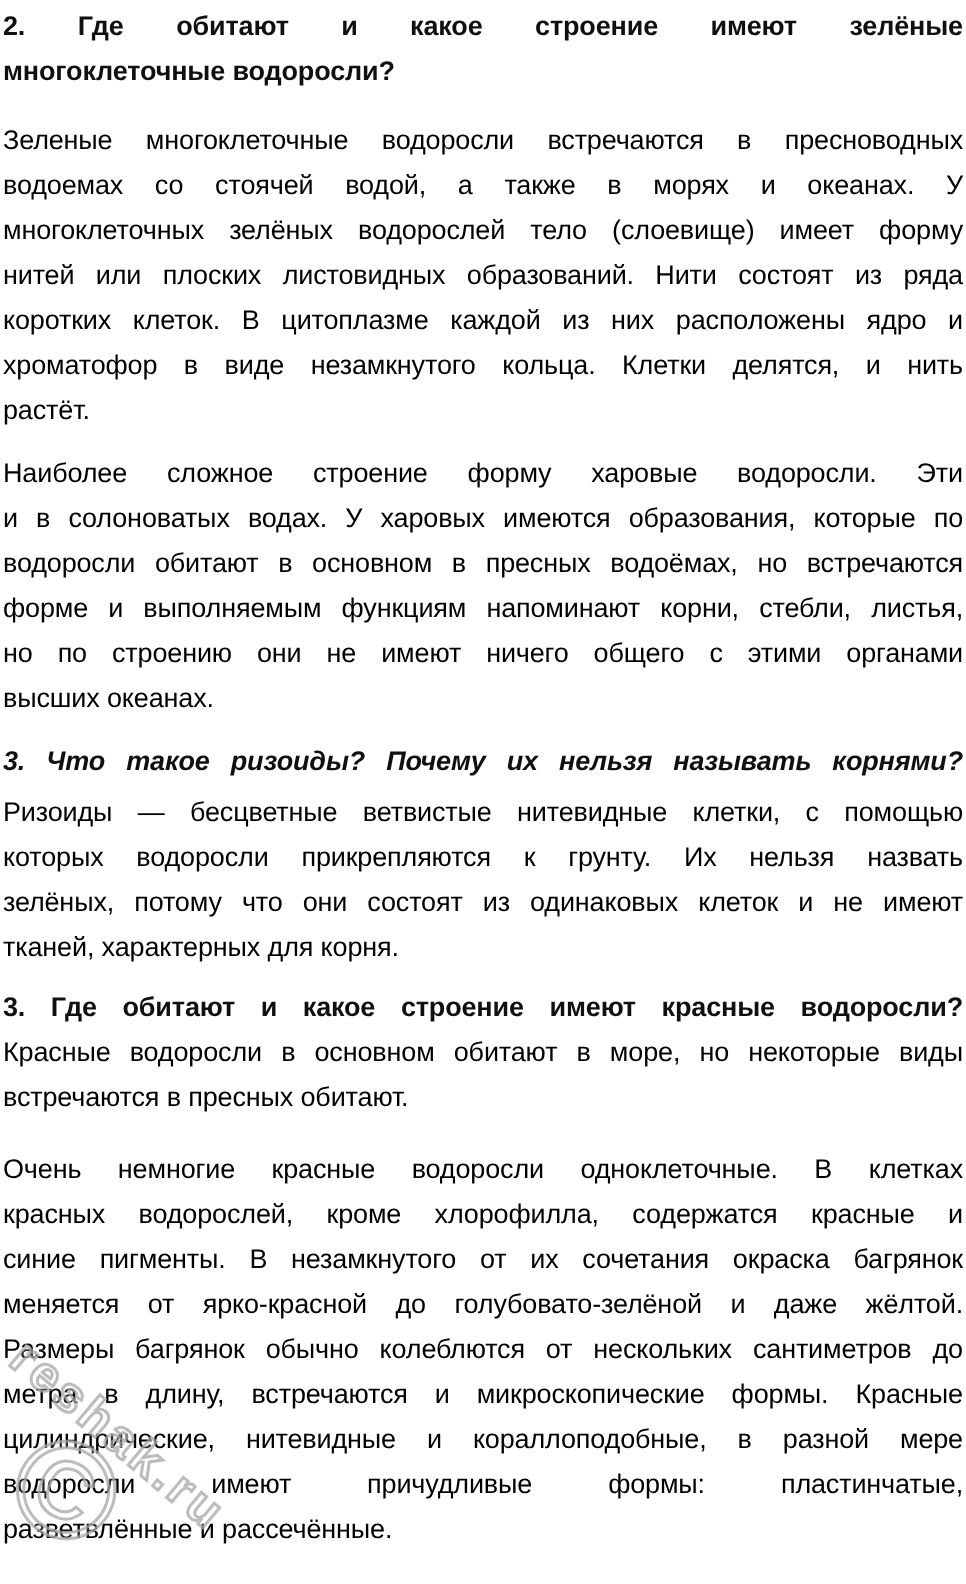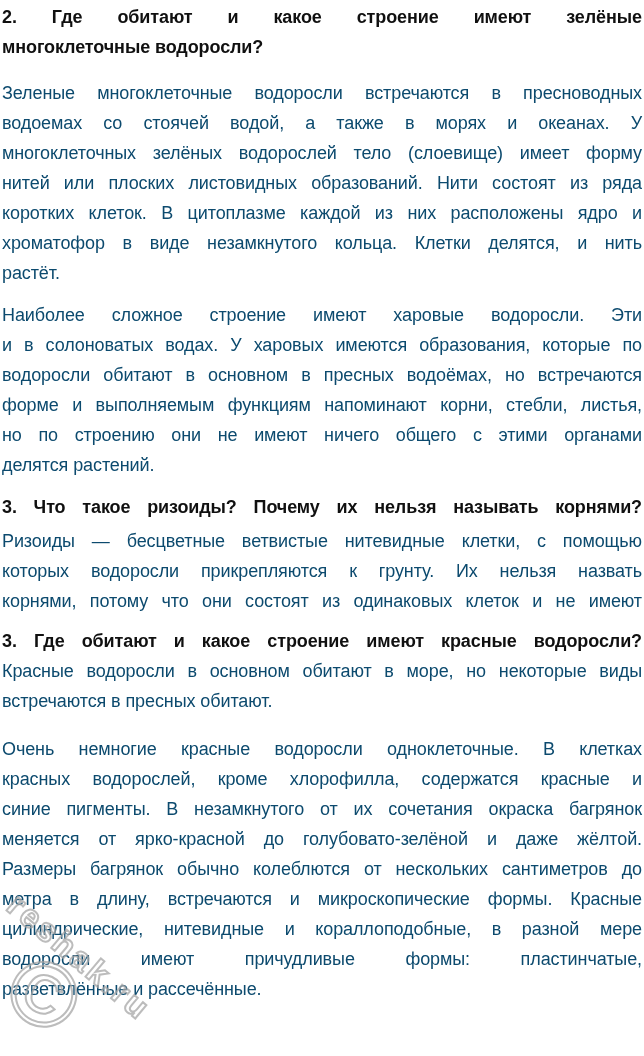--- a/index.html
+++ b/index.html
@@ -19,27 +19,27 @@
   }
   .blk { margin: 0; }
   .ln {
     font-size: 18px;
     line-height: 30px;
     height: 30px;
     text-align: justify;
     text-align-last: left;
     letter-spacing: -0.1px;
     white-space: nowrap;
-    color: #0c4a6e;
+    color: #000000;
   }
   .ln.j { text-align-last: justify; white-space: normal; }
   .hd .ln { font-weight: 700; color: #101010; }
   .m-p1 { margin-top: 16px; }
   .m-p2 { margin-top: 12px; }
-  .m-h3 { margin-top: 12px; }
+  .m-h3 { margin-top: 12px; font-style: italic; }
   .m-p3 { margin-top: 4px; }
   .m-h4 { margin-top: 10px; }
   .m-p4 { }
   .m-p5 { margin-top: 18px; }
   .watermark {
     position: absolute;
     pointer-events: none;
     color: rgba(255,255,255,0.15);
     -webkit-text-stroke: 2px rgba(165,165,165,0.75);
     font-weight: 700;
@@ -75,36 +75,37 @@
     <div class="ln j">Зеленые многоклеточные водоросли встречаются в пресноводных</div>
     <div class="ln j">водоемах со стоячей водой, а также в морях и океанах. У</div>
     <div class="ln j">многоклеточных зелёных водорослей тело (слоевище) имеет форму</div>
     <div class="ln j">нитей или плоских листовидных образований. Нити состоят из ряда</div>
     <div class="ln j">коротких клеток. В цитоплазме каждой из них расположены ядро и</div>
     <div class="ln j">хроматофор в виде незамкнутого кольца. Клетки делятся, и нить</div>
     <div class="ln">растёт.</div>
   </div>
 
   <div class="blk m-p2">
-    <div class="ln j">Наиболее сложное строение имеют харовые водоросли. Эти</div>
+    <div class="ln j">Наиболее сложное строение форму харовые водоросли. Эти</div>
     <div class="ln j">и в солоноватых водах. У харовых имеются образования, которые по</div>
     <div class="ln j">водоросли обитают в основном в пресных водоёмах, но встречаются</div>
     <div class="ln j">форме и выполняемым функциям напоминают корни, стебли, листья,</div>
     <div class="ln j">но по строению они не имеют ничего общего с этими органами</div>
-    <div class="ln">делятся растений.</div>
+    <div class="ln">высших океанах.</div>
   </div>
 
   <div class="blk hd m-h3">
     <div class="ln j">3. Что такое ризоиды? Почему их нельзя называть корнями?</div>
   </div>
 
   <div class="blk m-p3">
     <div class="ln j">Ризоиды — бесцветные ветвистые нитевидные клетки, с помощью</div>
     <div class="ln j">которых водоросли прикрепляются к грунту. Их нельзя назвать</div>
-    <div class="ln j">корнями, потому что они состоят из одинаковых клеток и не имеют</div>
+    <div class="ln j">зелёных, потому что они состоят из одинаковых клеток и не имеют</div>
+    <div class="ln">тканей, характерных для корня.</div>
   </div>
 
   <div class="blk hd m-h4">
     <div class="ln j">3. Где обитают и какое строение имеют красные водоросли?</div>
   </div>
 
   <div class="blk m-p4">
     <div class="ln j">Красные водоросли в основном обитают в море, но некоторые виды</div>
     <div class="ln">встречаются в пресных обитают.</div>
   </div>

